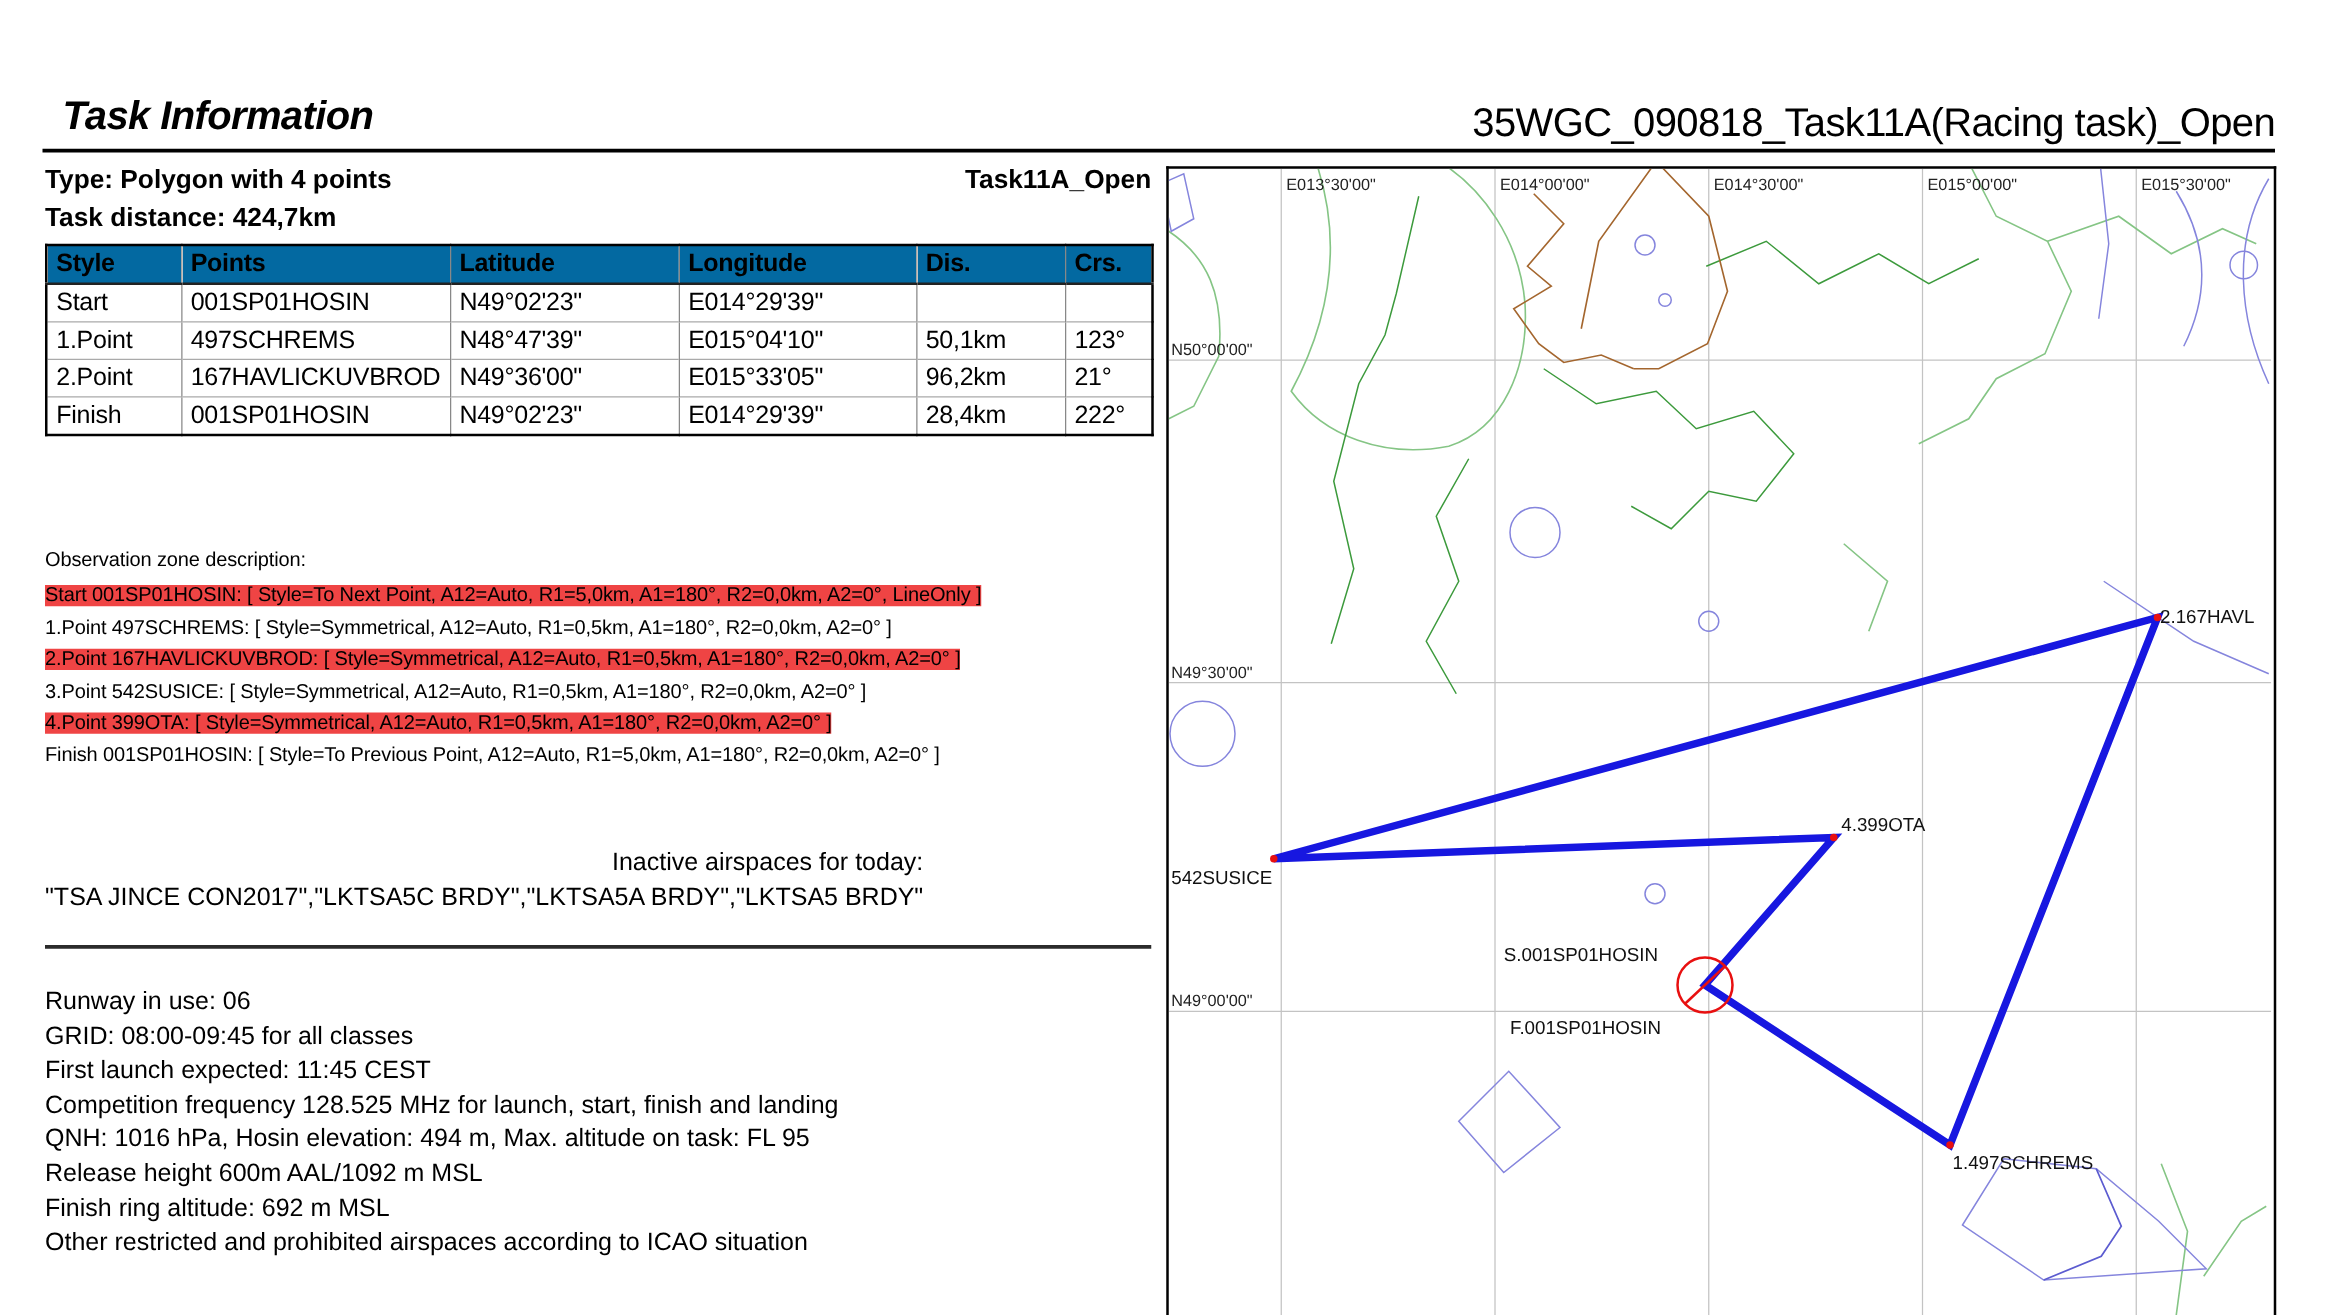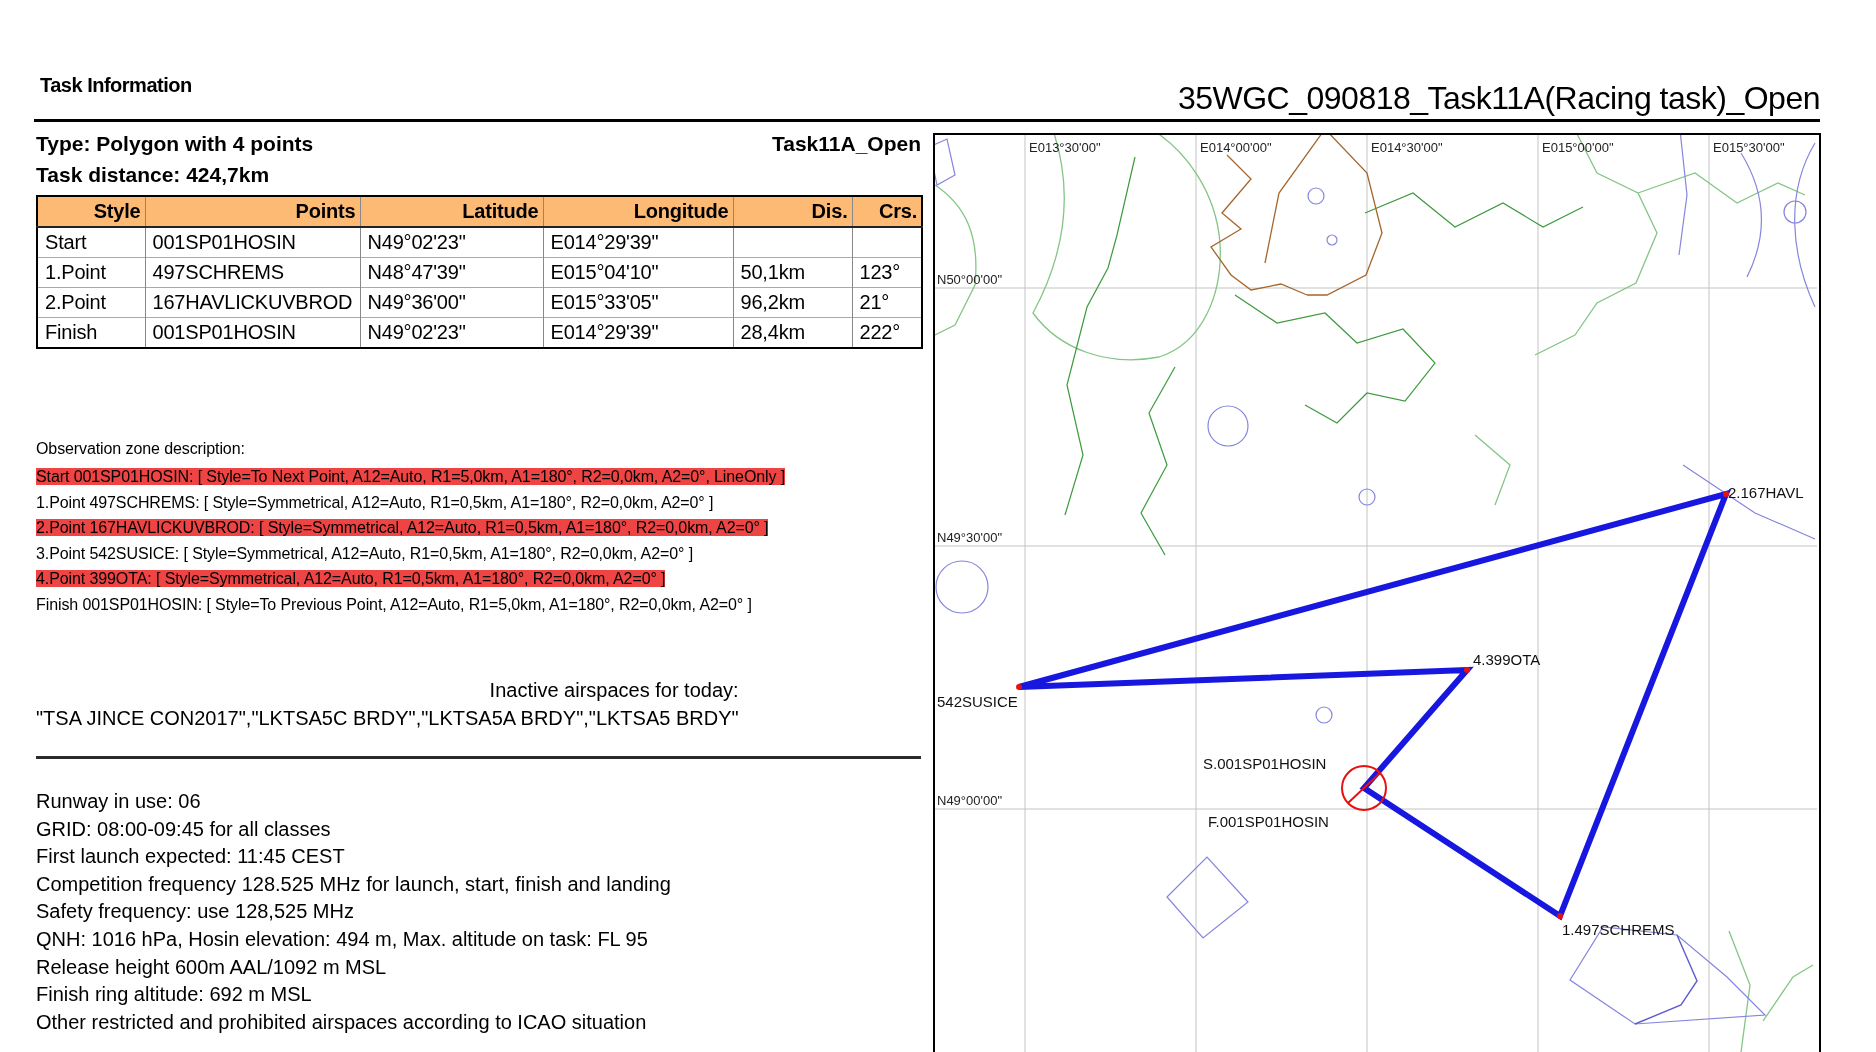--- a/index.html
+++ b/index.html
@@ -3,31 +3,31 @@
 <meta charset="utf-8">
 <style>
   html,body{margin:0;padding:0;}
   body{
     width:1876px;height:1052px;position:relative;overflow:hidden;
     background:#ffffff;color:#000;
     font-family:"Liberation Sans","DejaVu Sans",sans-serif;
   }
   .abs{position:absolute;}
   
-  #page-title{left:40px;top:74px;font-size:20px;font-weight:bold;letter-spacing:-0.5px;}
+  #page-title{left:50px;top:74px;font-size:32px;font-weight:bold;font-style:italic;letter-spacing:-0.5px;}
   #page-subtitle{right:56px;top:80px;font-size:32px;letter-spacing:-0.5px;}
   #header-rule{left:34px;top:119px;width:1786px;height:3px;background:#000;}
   
   #type-line{left:36px;top:132px;width:885px;font-size:21px;font-weight:bold;}
   #task-name{position:absolute;right:0;top:0;font-weight:bold;}
   #distance-line{left:36px;top:163px;font-size:21px;font-weight:bold;}
   
   #task-table{left:36px;top:195px;width:885px;border-collapse:collapse;table-layout:fixed;
     font-size:20px;letter-spacing:-0.2px;border:2px solid #000;}
-  #task-table th{background:#fdba74;text-align:right;font-weight:bold;border-bottom:2px solid #222;}
+  #task-table th{background:#0369a1;text-align:left;font-weight:bold;border-bottom:2px solid #222;}
   #task-table th,#task-table td{height:29px;padding:0 4px 0 7px;border-left:1px solid #888;
     border-top:1px solid #aaa;white-space:nowrap;overflow:hidden;}
   #task-table th:first-child,#task-table td:first-child{border-left:none;}
   
   #obs-block{left:36px;top:440px;font-size:16px;letter-spacing:-0.1px;}
   #obs-block .obs-title{margin-bottom:6px;}
   #obs-block .obs-line{line-height:25.5px;white-space:nowrap;}
   #obs-block .obs-line span.hl{background:#ef4444;}
   
   #airspace-block{left:36px;top:676px;font-size:20px;line-height:28px;text-align:right;}
@@ -123,21 +123,20 @@
   <div>Inactive airspaces for today:</div>
   <div>"TSA JINCE CON2017","LKTSA5C BRDY","LKTSA5A BRDY","LKTSA5 BRDY"</div>
 </div>
 <div class="abs" id="mid-rule"></div>
 
 <div class="abs" id="briefing-block">
   <div>Runway in use: 06</div>
   <div>GRID: 08:00-09:45 for all classes</div>
   <div>First launch expected: 11:45 CEST</div>
   <div>Competition frequency 128.525 MHz for launch, start, finish and landing</div>
-  <div>Safety frequency: use 128,525 MHz</div>
   <div>QNH: 1016 hPa, Hosin elevation: 494 m, Max. altitude on task: FL 95</div>
   <div>Release height 600m AAL/1092 m MSL</div>
   <div>Finish ring altitude: 692 m MSL</div>
   <div>Other restricted and prohibited airspaces according to ICAO situation</div>
 </div>
 
 <div class="abs" id="map">
   <svg width="882" height="917" viewBox="0 0 882 917">
 
     <g stroke="#c3c3c3" stroke-width="1">

